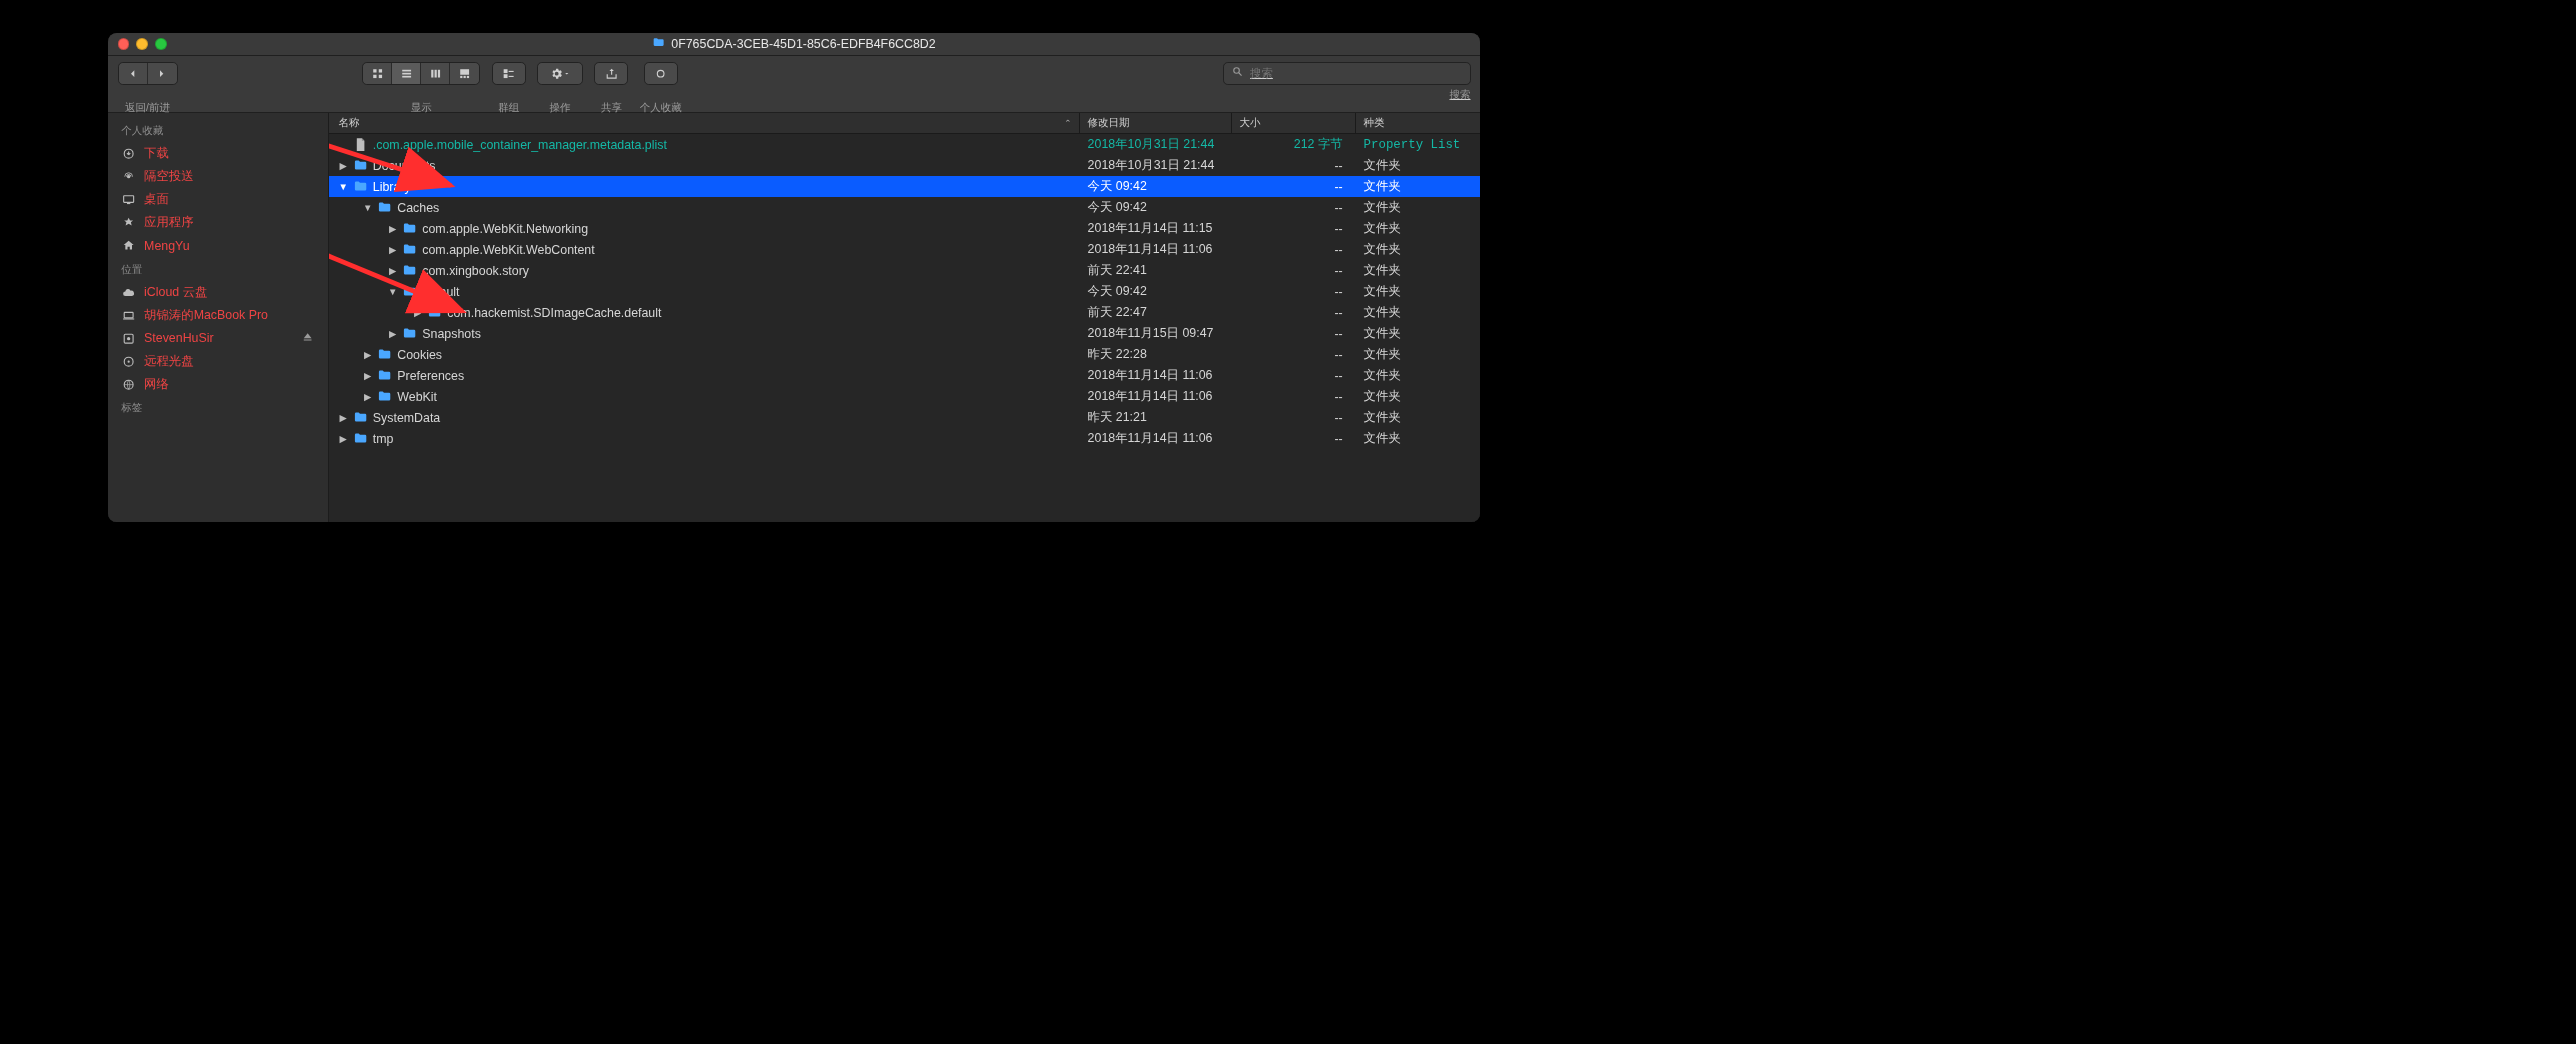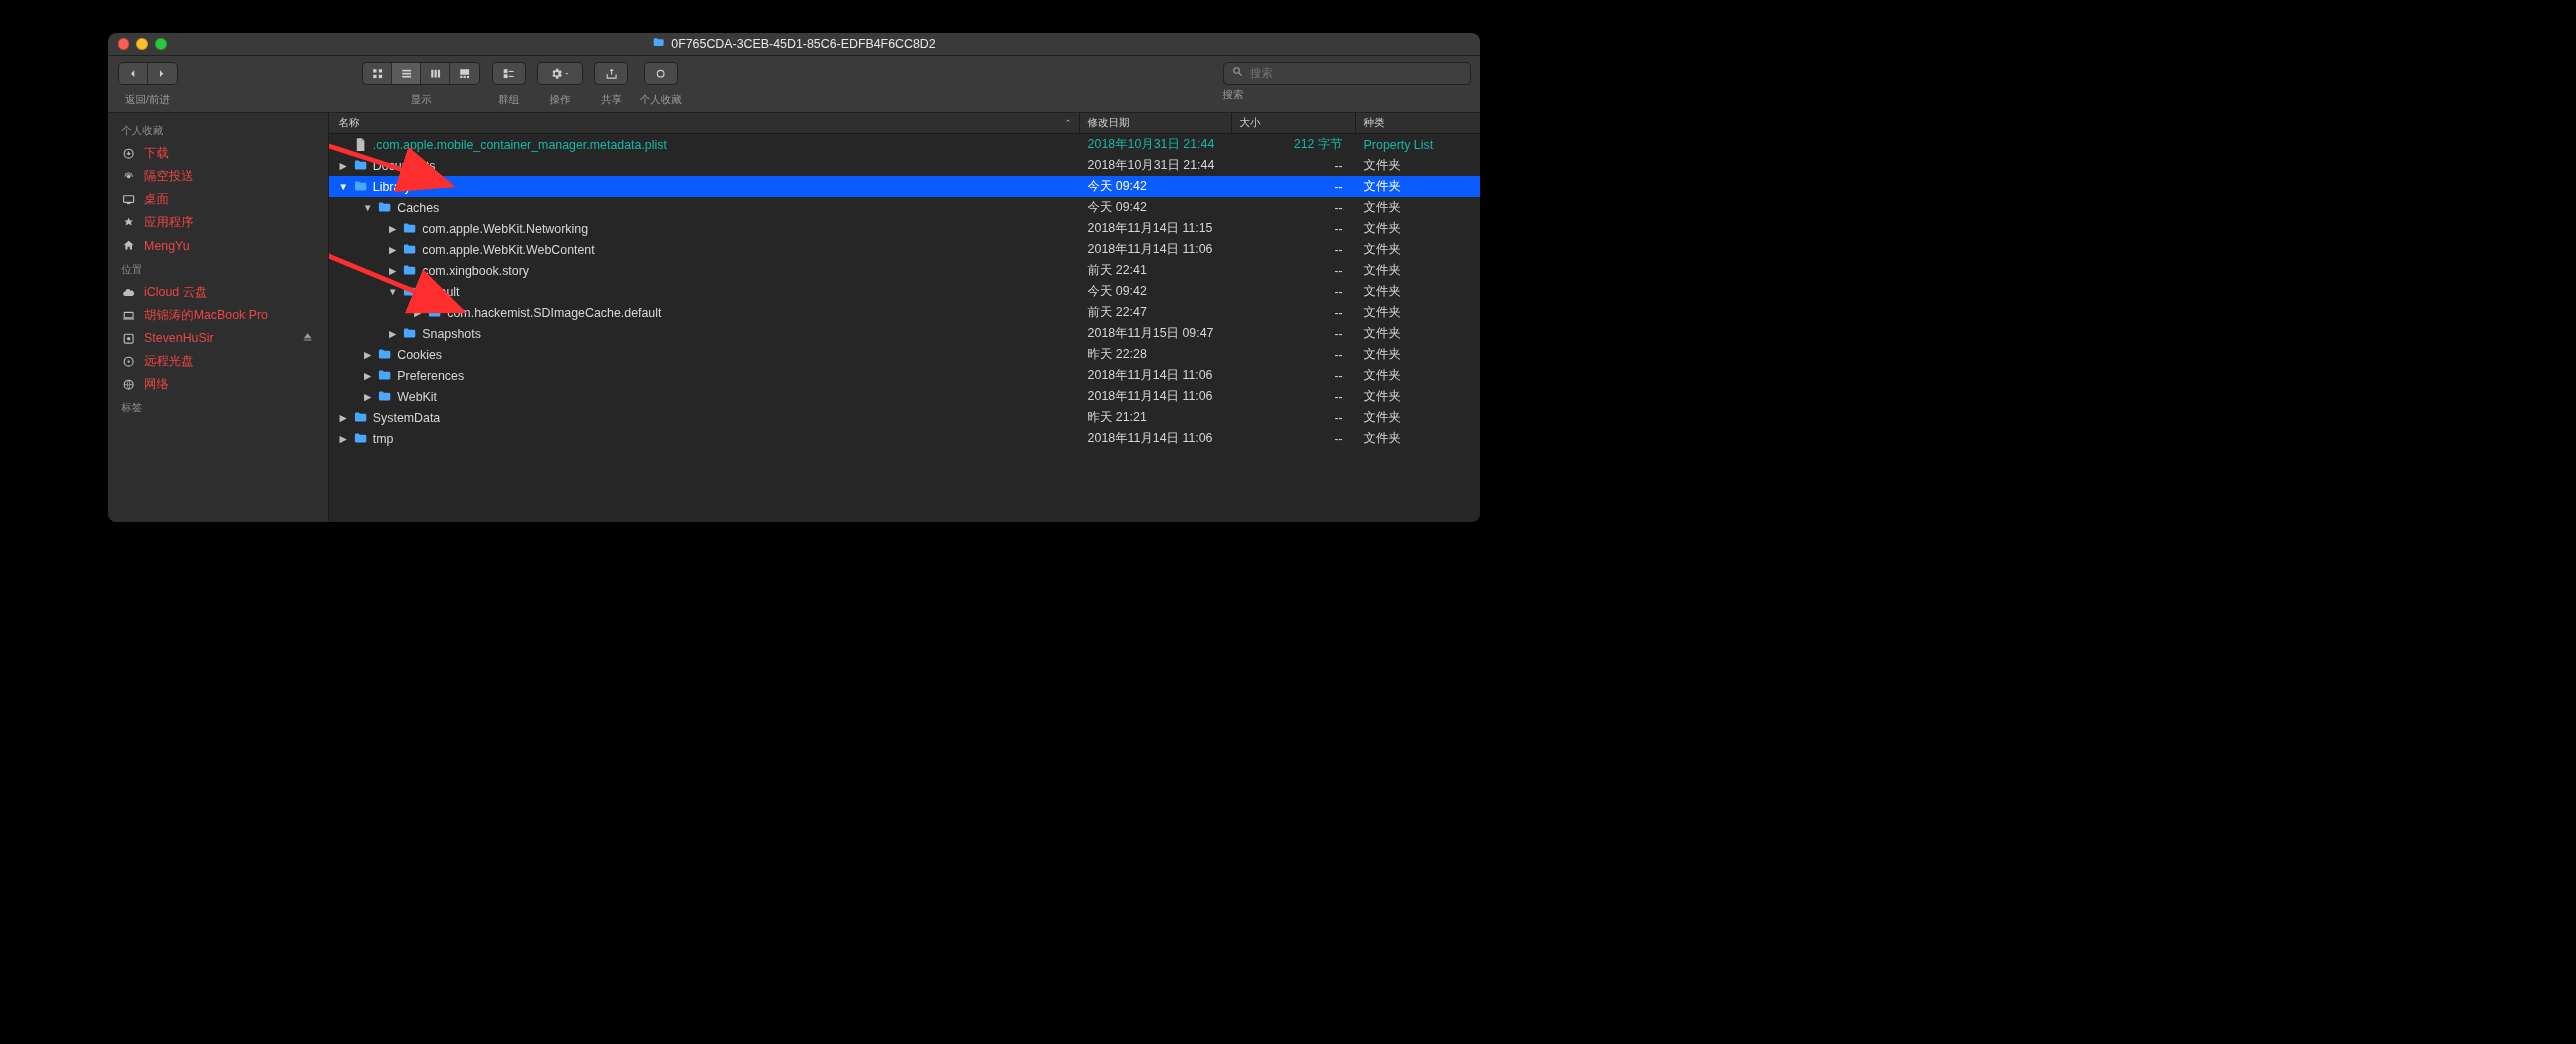--- a/index.html
+++ b/index.html
@@ -16,30 +16,30 @@
   .titlebar { height: 23px; background: #3a3a3a; border-bottom: 1px solid #1f1f1f; display: flex; align-items: center; position: relative; }
   .traffic { display: flex; gap: 7.6px; margin-left: 9.5px; }
   .dot { width: 11.4px; height: 11.4px; border-radius: 50%; }
   .dot.close   { background: #ff5f57; border: 1px solid rgba(0,0,0,0.2); }
   .dot.min     { background: #febc2e; border: 1px solid rgba(0,0,0,0.2); }
   .dot.max     { background: #28c840; border: 1px solid rgba(0,0,0,0.2); }
   .title-center { position: absolute; left: 0; right: 0; text-align: center; display: flex; gap: 5.7px; justify-content: center; align-items: center; color: #e8e8e8; font-size: 12.4px; pointer-events: none; }
 
   
   .toolbar { height: 57px; background: #3a3a3a; border-bottom: 1px solid #1f1f1f; display: flex; align-items: flex-start; padding: 5.7px 9.5px 0 9.5px; gap: 11.4px; }
-  .tgroup { display: flex; flex-direction: column; align-items: center; gap: 8px; }
+  .tgroup { display: flex; flex-direction: column; align-items: center; gap: 16px; }
   .tlabel { font-size: 10.5px; color: #9a9a9a; }
   .seg { display: flex; background: #4a4a4a; border: 1px solid #222; border-radius: 4.8px; height: 23px; overflow: hidden; }
   .seg-btn { width: 29px; display: flex; align-items: center; justify-content: center; border-right: 1px solid #2a2a2a; cursor: default; }
   .seg-btn:last-child { border-right: none; }
   .seg-btn.active { background: #5b5b5b; }
   .seg-btn svg, .seg-btn span.ic { color: #cfcfcf; }
   .tool-btn { width: 34px; height: 23px; background: #4a4a4a; border: 1px solid #222; border-radius: 4.8px; display:flex; align-items:center; justify-content:center; }
   .spacer { flex: 1; }
-  .searchwrap { display: flex; flex-direction: column; align-items: flex-start; gap: 3.8px; min-width: 248px; }
+  .searchwrap { display: flex; flex-direction: column; align-items: flex-end; gap: 3.8px; min-width: 248px; text-decoration: underline; }
   .search { width: 248px; height: 23px; background: #3f3f3f; border: 1px solid #222; border-radius: 4.8px; display:flex; align-items:center; padding: 0 7.6px; gap: 5.7px; }
   .search input { background: transparent; border: none; outline: none; color: #ddd; font-size: 11.4px; flex: 1; }
 
   
   .body { display: flex; height: calc(100% - 80px); }
 
   
   .sidebar { width: 221px; background: #2e2e2e; border-right: 1px solid #1c1c1c; padding: 5.7px 0 11.4px 0; overflow: hidden; }
   .sb-head { font-size: 10.5px; color: #8d8d8d; padding: 5.7px 13.3px 3.8px 13.3px; }
   .sb-item { display: flex; align-items: center; gap: 7.6px; padding: 2.9px 13.3px; color: #ef4444; font-size: 12.4px; height: 23px; }
@@ -56,21 +56,21 @@
   .col.size { width: 124px; }
   .col.kind { width: 124px; border-right:none; }
 
   .rows { flex:1; overflow:hidden; position:relative; }
   .row { display:flex; height:21px; align-items:center; font-size:12.4px; color:#d6d6d6; }
   .row.dim { color:#14b8a6; }
   .row.selected { background:#0a5cff; color:#ffffff; }
   .row .cell-name { flex:1; display:flex; align-items:center; gap:4.8px; overflow:hidden; white-space:nowrap; }
   .row .cell { width:152px; padding-left:7.6px; white-space:nowrap; overflow:hidden; }
   .row .cell.size { width:124px; text-align:right; padding-right:13.3px; padding-left:0; }
-  .row .cell.kind { width:124px; }
+  .row .cell.kind { width:124px;font-family:Liberation Mono, monospace; }
   .disc { width:9.5px; display:flex; justify-content:center; color:#bcbcbc; font-size:9.5px; }
   .row.selected .disc { color:#fff; }
   .folder-ic { width:15.2px; height:13.3px; display:flex; align-items:center; justify-content:center; }
   .file-ic { width:15.2px; height:13.3px; display:flex; align-items:center; justify-content:center; }
 
   
   .arrows { position:absolute; inset:0; pointer-events:none; }
 
   
   svg.ic { width:13.3px; height:13.3px; }

